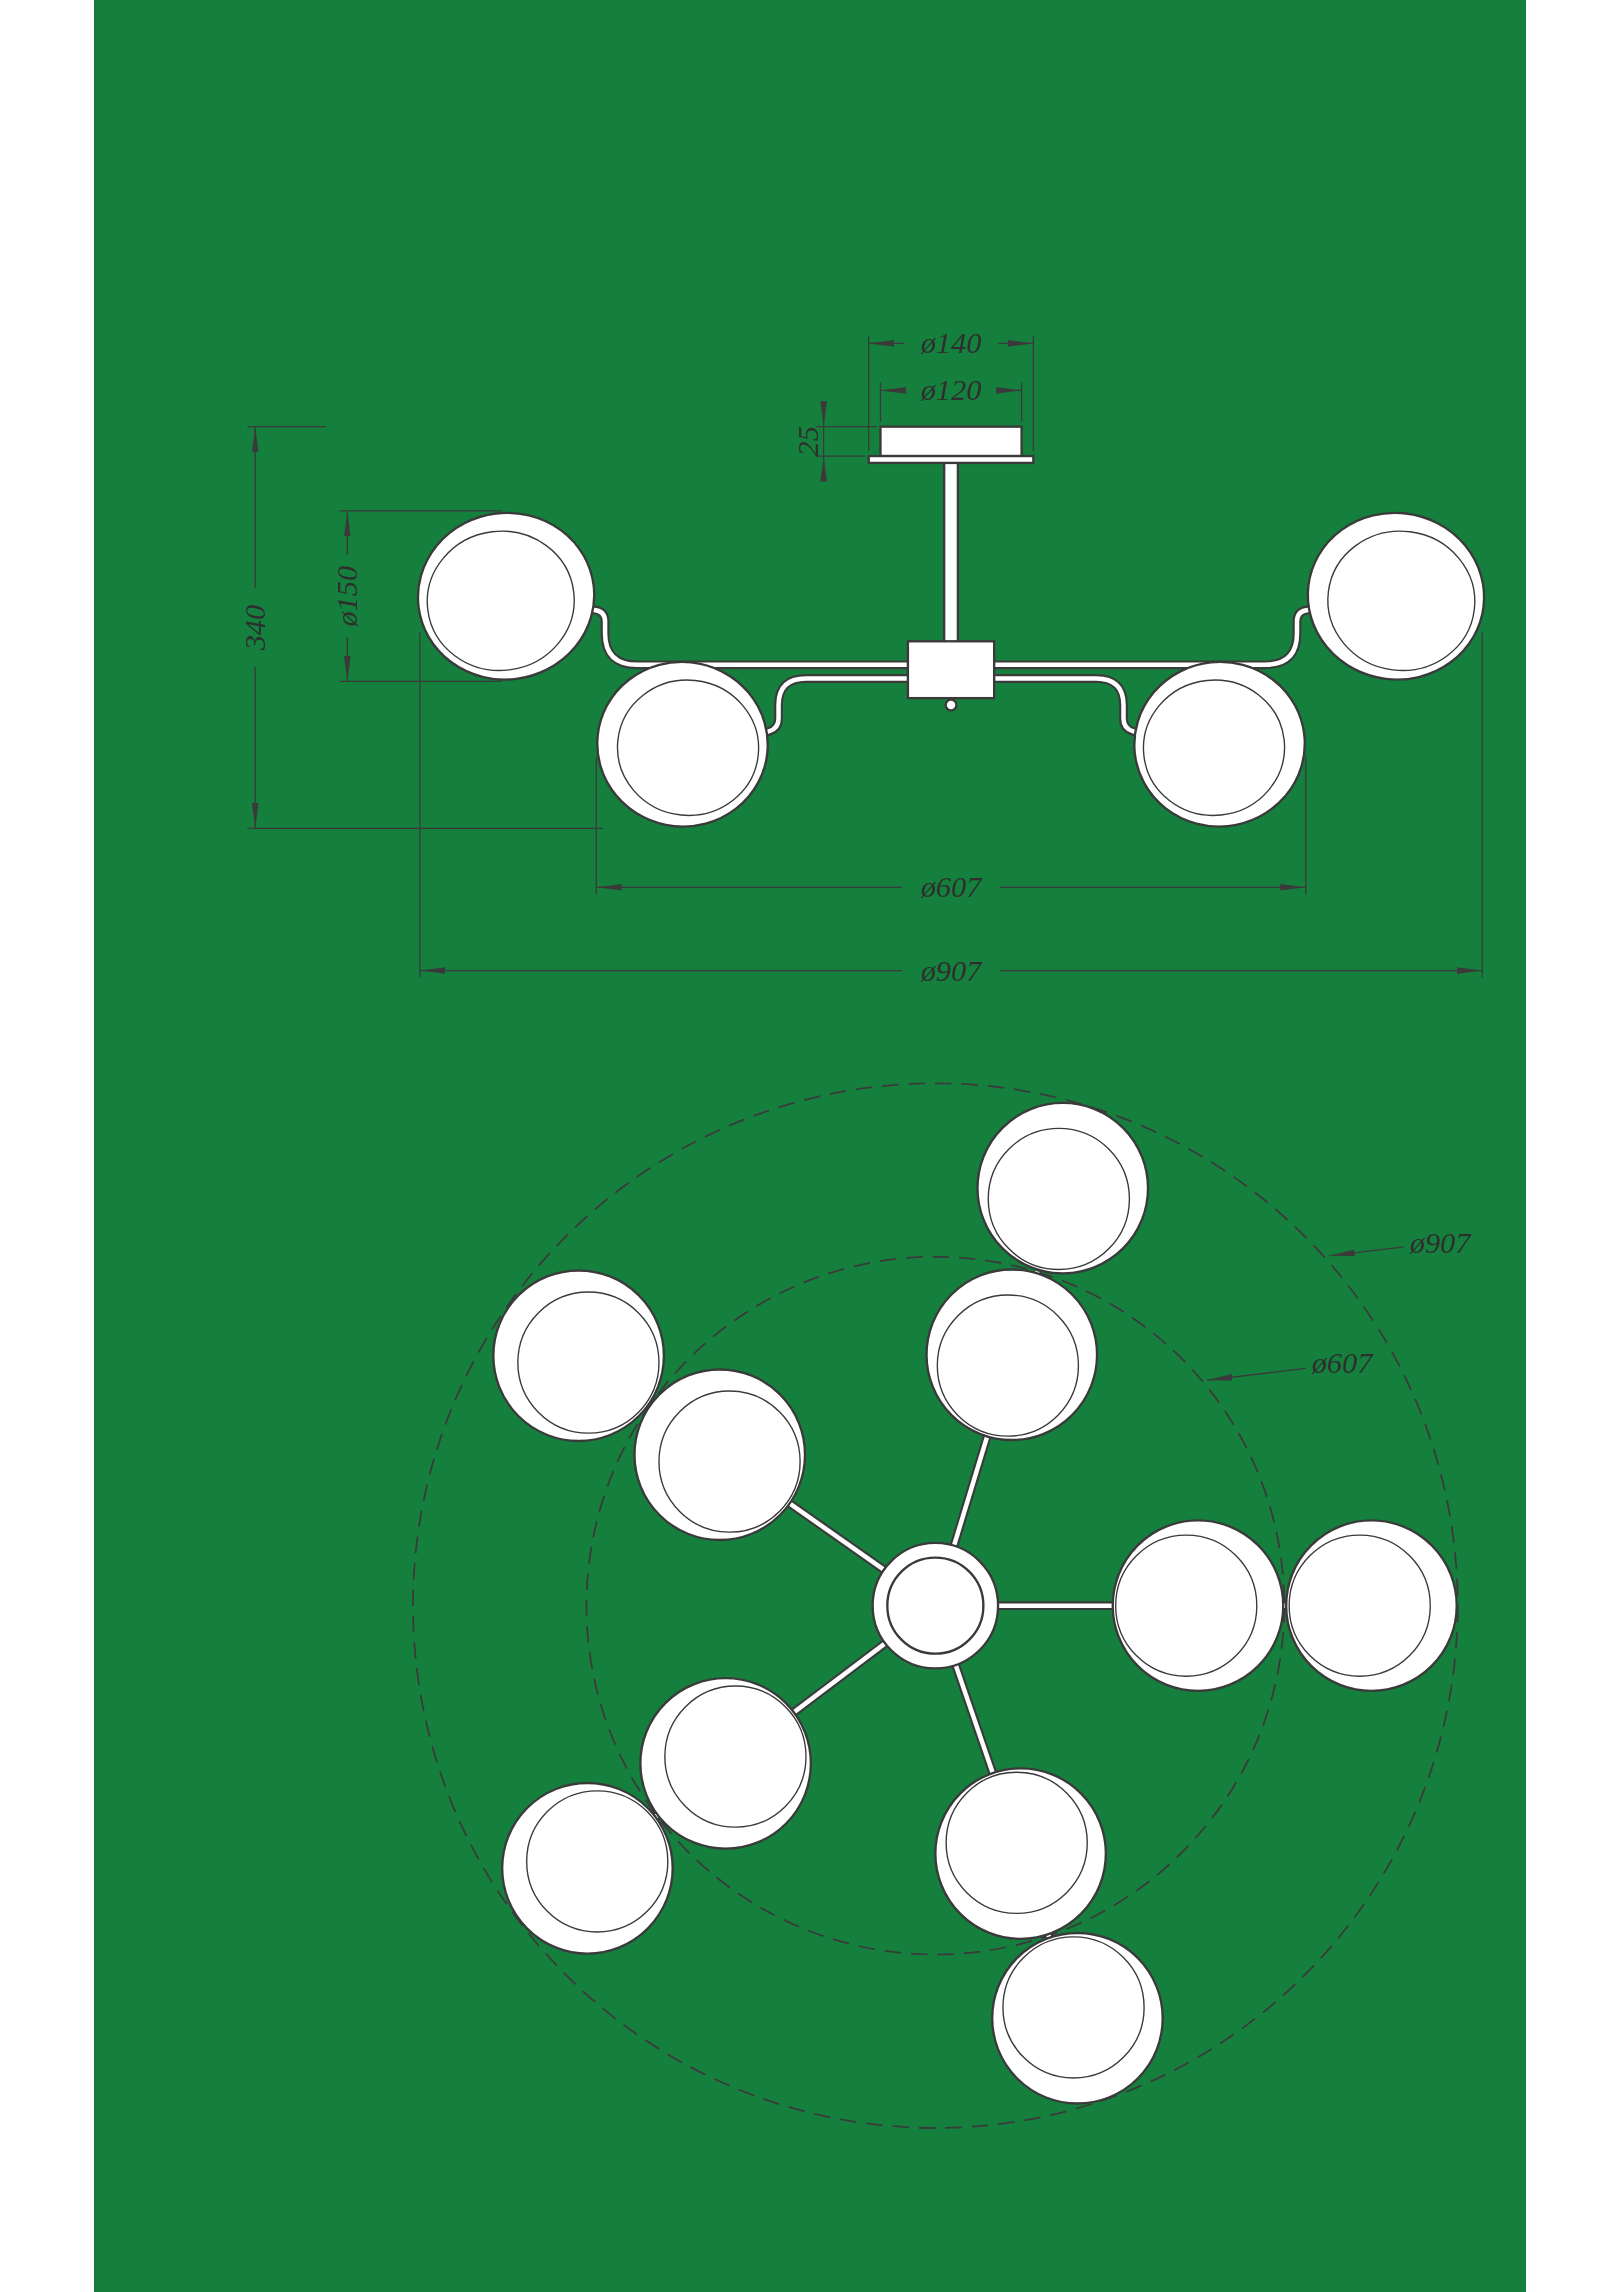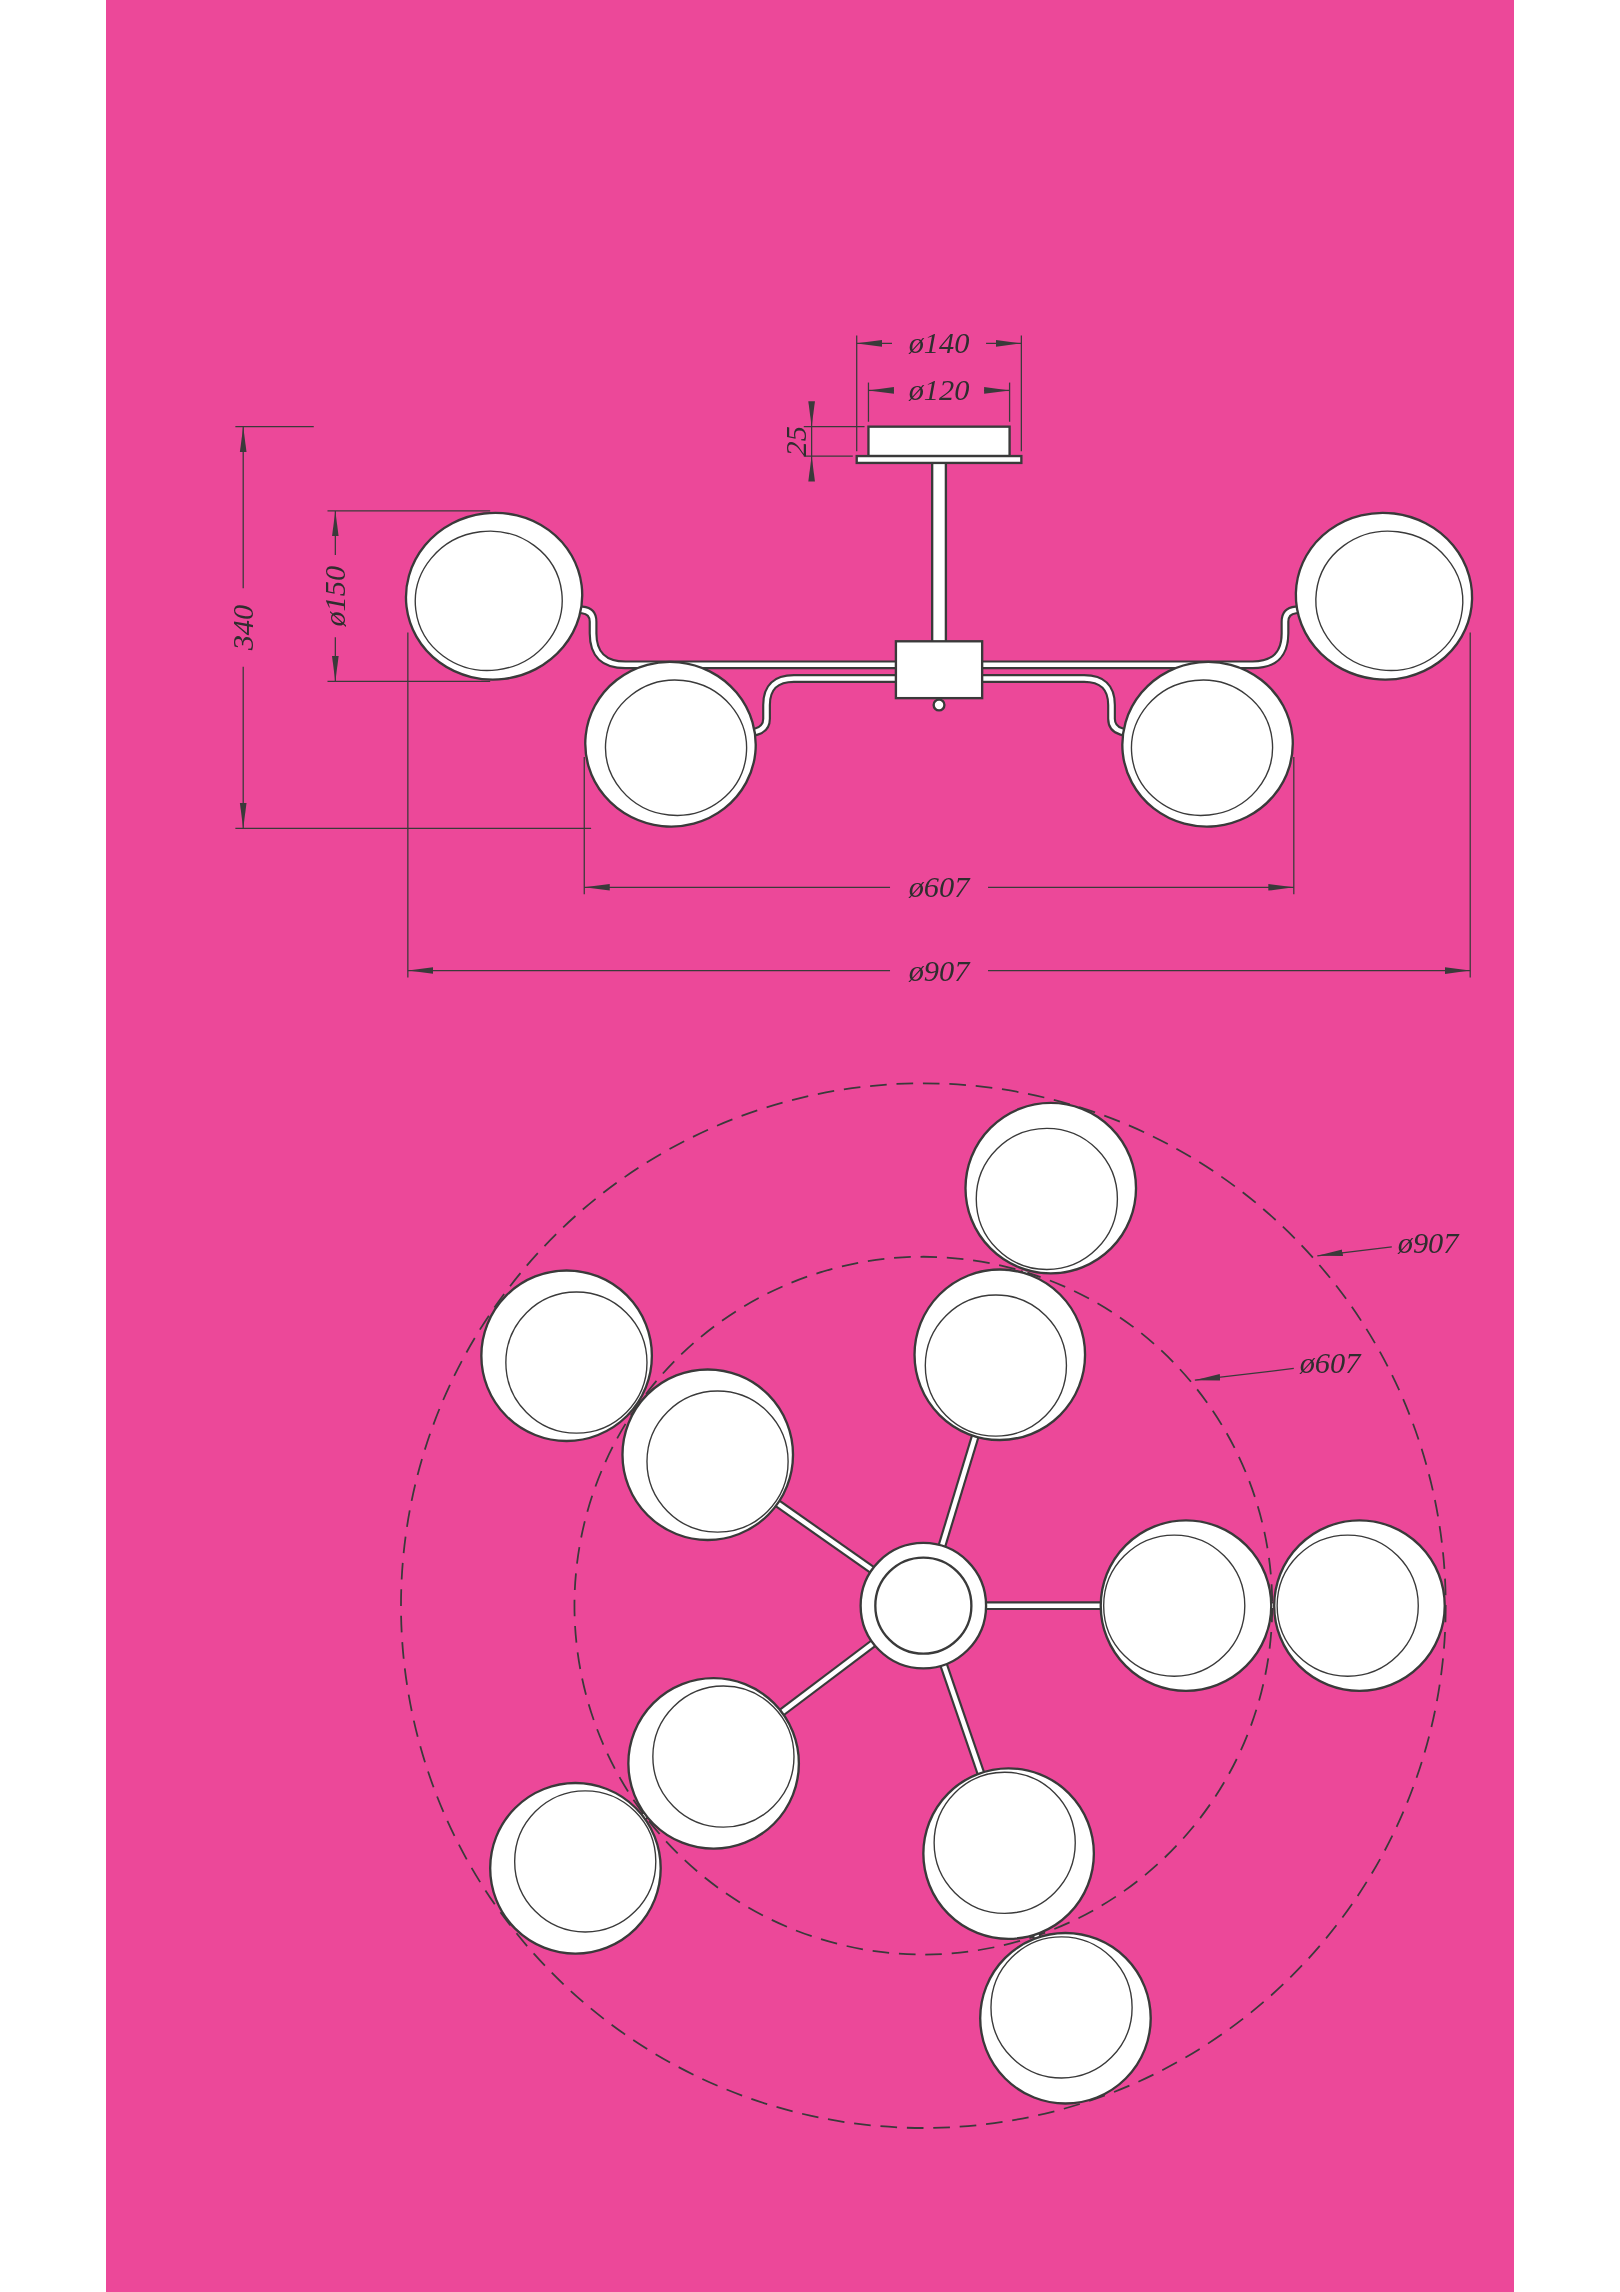--- a/index.html
+++ b/index.html
@@ -4,22 +4,23 @@
 <style>
   html, body {
     margin: 0;
     padding: 0;
     background: #ffffff;
   }
   .page {
     width: 1408px;
     height: 2293px;
     margin: 0 auto;
-    background: #ec4899;
+    background: #15803d;
     position: relative;
+    padding-left: 24px;
   }
   svg { display: block; }
   .outline   { fill: #ffffff; stroke: #3a3a3a; stroke-width: 2.4; }
   .outline-thin { fill: none; stroke: #3a3a3a; stroke-width: 1.4; }
   .armdark   { fill: none; stroke: #3a3a3a; stroke-width: 9; stroke-linecap: butt; }
   .armlight  { fill: none; stroke: #ffffff; stroke-width: 4.6; stroke-linecap: butt; }
   .dimline   { stroke: #3a3a3a; stroke-width: 1.3; fill: none; }
   .dashcircle{ fill: none; stroke: #3a3a3a; stroke-width: 1.8; stroke-dasharray: 17 10; }
   .dimtext {
     font-family: "Liberation Serif", "DejaVu Serif", serif;

